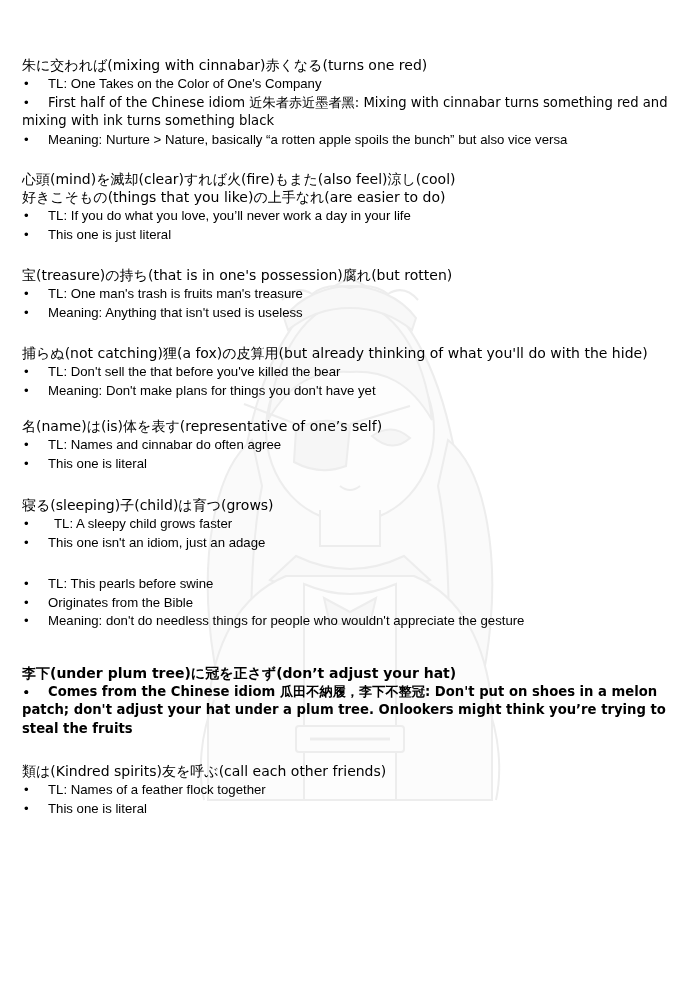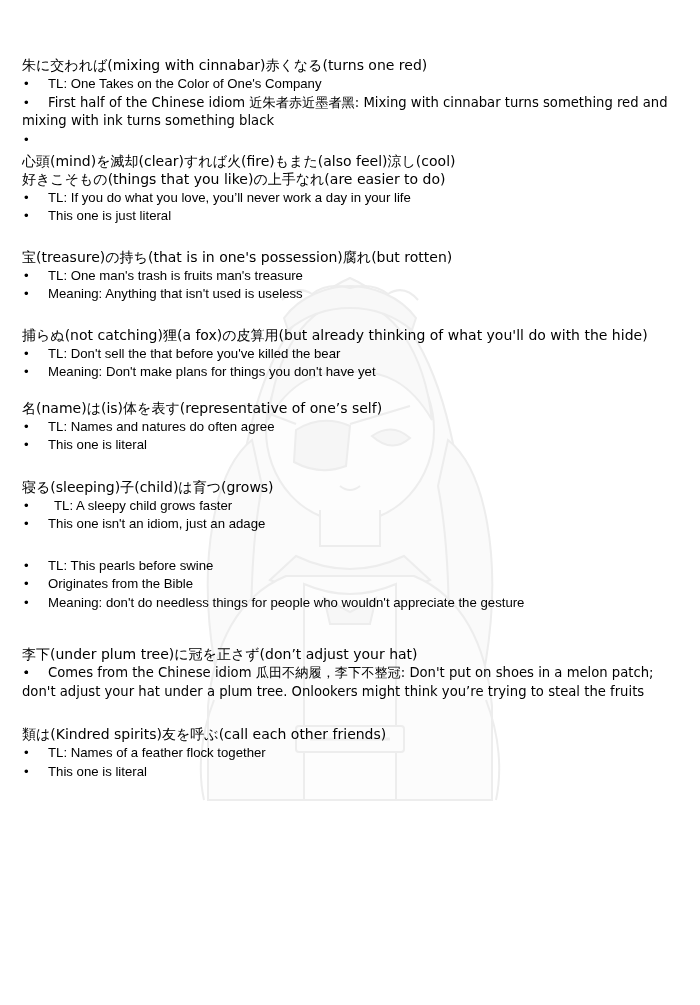--- a/index.html
+++ b/index.html
@@ -122,21 +122,21 @@
 <div id="doc">
 
   <div class="entry">
     <div class="headline jp">朱に交われば(mixing with cinnabar)赤くなる(turns one red)</div>
     <ul class="bullets">
       <li><span class="dot">•</span><span class="txt">TL: One Takes on the Color of One's Company</span></li>
       <li class="wrap">
           <span class="dot">•</span>
           <span class="txt jp">First half of the Chinese idiom 近朱者赤近墨者黑: Mixing with cinnabar turns something red and mixing with ink turns something black</span>
         </li>
-      <li><span class="dot">•</span></li>
+      <li><span class="dot">•</span><span class="txt">Meaning: Nurture &gt; Nature, basically “a rotten apple spoils the bunch” but also vice versa</span></li>
     </ul>
   </div>
 
   <div class="entry" style="margin-top:21px;">
     <div class="headline jp" style="white-space:pre-line;">心頭(mind)を滅却(clear)すれば火(fire)もまた(also feel)涼し(cool)
 好きこそもの(things that you like)の上手なれ(are easier to do)</div>
     <ul class="bullets">
       <li><span class="dot">•</span><span class="txt">TL: If you do what you love, you’ll never work a day in your life</span></li>
       <li><span class="dot">•</span><span class="txt">This one is just literal</span></li>
     </ul>
@@ -154,42 +154,42 @@
     <div class="headline jp">捕らぬ(not catching)狸(a fox)の皮算用(but already thinking of what you'll do with the hide)</div>
     <ul class="bullets">
       <li><span class="dot">•</span><span class="txt">TL: Don't sell the that before you've killed the bear</span></li>
       <li><span class="dot">•</span><span class="txt">Meaning: Don't make plans for things you don't have yet</span></li>
     </ul>
   </div>
 
   <div class="entry" style="">
     <div class="headline jp">名(name)は(is)体を表す(representative of one’s self)</div>
     <ul class="bullets">
-      <li><span class="dot">•</span><span class="txt">TL: Names and natures do often agree</span></li>
+      <li><span class="dot">•</span><span class="txt">TL: Names and cinnabar do often agree</span></li>
       <li><span class="dot">•</span><span class="txt">This one is literal</span></li>
     </ul>
   </div>
 
   <div class="entry" style="margin-top:23px;">
     <div class="headline jp">寝る(sleeping)子(child)は育つ(grows)</div>
     <ul class="bullets">
       <li><span class="dot">•</span><span class="txt" style="padding-left:6px;">TL: A sleepy child grows faster</span></li>
       <li><span class="dot">•</span><span class="txt">This one isn't an idiom, just an adage</span></li>
     </ul>
   </div>
 
   <div class="entry" style="margin-top:23px;">
     <ul class="bullets">
       <li><span class="dot">•</span><span class="txt">TL: This pearls before swine</span></li>
       <li><span class="dot">•</span><span class="txt">Originates from the Bible</span></li>
       <li><span class="dot">•</span><span class="txt">Meaning: don't do needless things for people who wouldn't appreciate the gesture</span></li>
     </ul>
   </div>
 
-  <div class="entry" style="margin-top:33px;">
+  <div class="entry" style="margin-top:33px;font-weight:bold;">
     <div class="headline jp">李下(under plum tree)に冠を正さず(don’t adjust your hat)</div>
     <ul class="bullets">
       <li><span class="dot">•</span></li>
       <li class="wrap">
           <span class="dot">•</span>
           <span class="txt jp">Comes from the Chinese idiom 瓜田不納履，李下不整冠: Don't put on shoes in a melon patch; don't adjust your hat under a plum tree. Onlookers might think you’re trying to steal the fruits</span>
         </li>
     </ul>
   </div>
 

